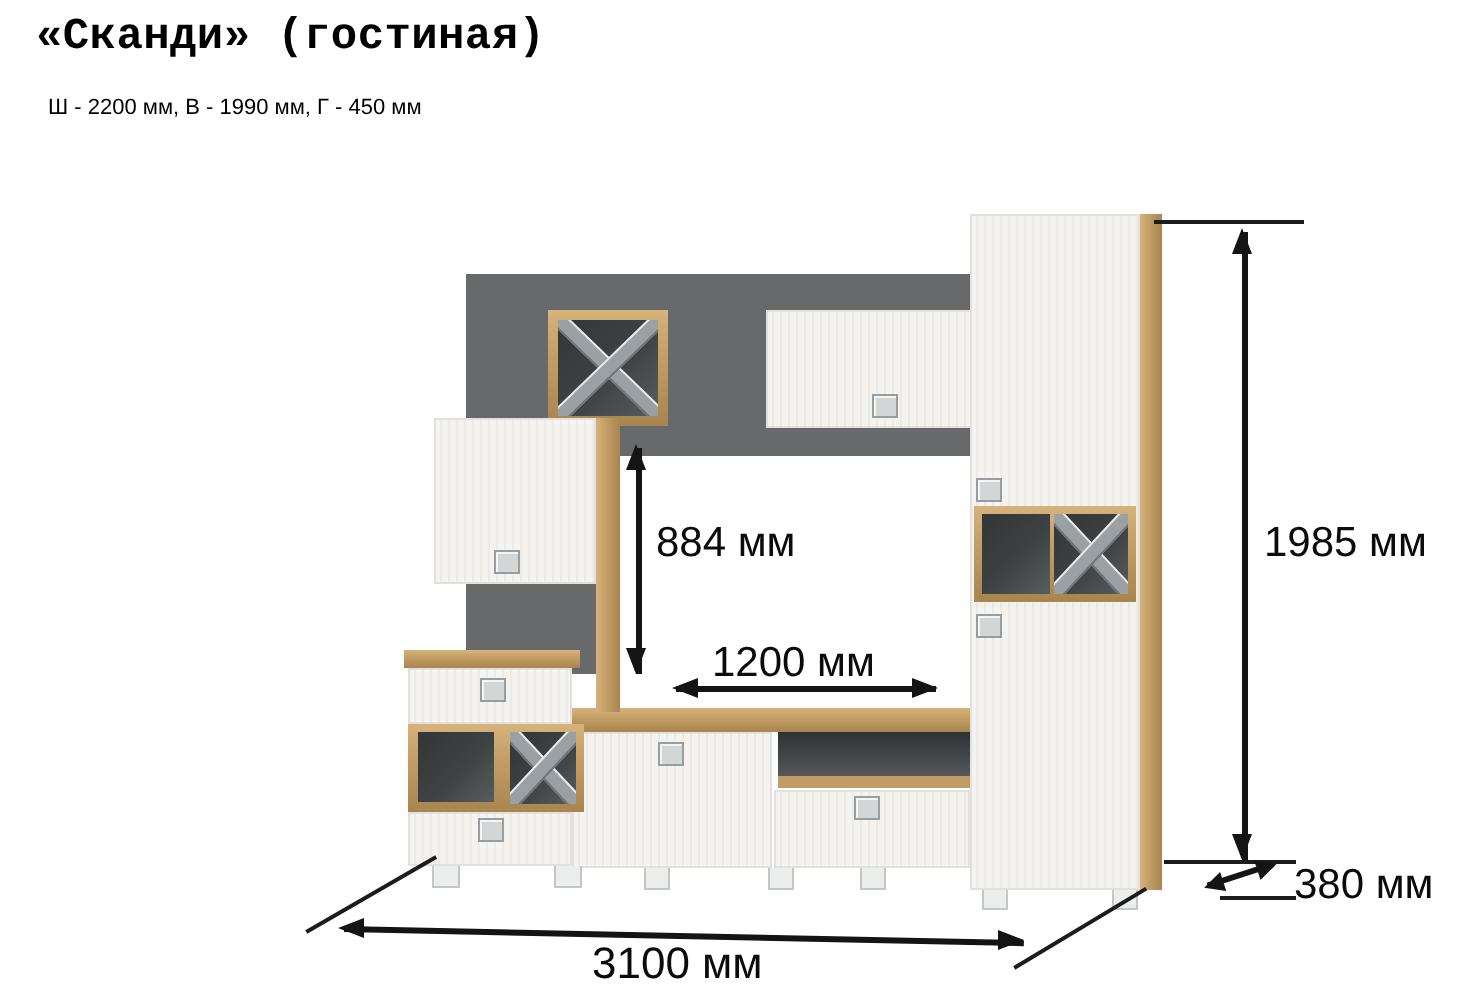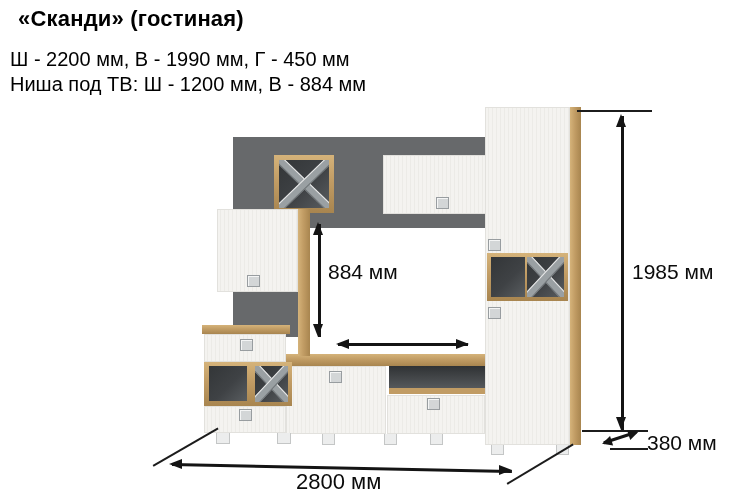--- a/index.html
+++ b/index.html
@@ -4,22 +4,22 @@
 <style>
   :root{
     --wood:#c19c64; --wood-dark:#a8854f; --front-white:#f4f3f0;
     --back-panel:#67696b; --interior-dark:#3f4245; --line-color:#141414;
     --handle-fill:#d3d6d7;
   }
   html,body{margin:0;padding:0;background:#fff;}
   .page{position:relative;width:740px;height:499px;background:#ffffff;overflow:hidden;
         font-family:"Liberation Sans",sans-serif;color:#000;}
   .p{position:absolute;}
-  .title{left:18px;top:6px;font-size:22px;font-weight:bold;letter-spacing:.2px;}
-  .spec{left:10px;font-size:20px;}
+  .title{left:18px;top:6px;font-size:22px;font-weight:bold;letter-spacing:.2px;font-family:Liberation Mono, monospace;}
+  .spec{left:24px;font-size:11px;}
   .panel{background:var(--back-panel);}
   .wood{background:linear-gradient(180deg,#d5b37a 0%,var(--wood) 45%,var(--wood-dark) 100%);}
   .woodv{background:linear-gradient(90deg,#d5b37a 0%,var(--wood) 45%,var(--wood-dark) 100%);}
   .front{background:repeating-linear-gradient(90deg,var(--front-white) 0px,var(--front-white) 3px,#ecebe7 3px,#ecebe7 4px);
          box-shadow:inset 0 0 0 1px #e2e1dd;}
   .dark{background:linear-gradient(135deg,#333638 0%,var(--interior-dark) 55%,#595d60 100%);}
   .shelf{background:linear-gradient(180deg,#2f3234,#55585b);border-bottom:6px solid var(--wood);}
   .xcell{overflow:hidden;}
   .strap{display:block;position:absolute;left:-25%;width:150%;height:6px;top:50%;margin-top:-4px;
          background:#9aa0a3;border-top:1px solid #e9e9e9;border-bottom:1px solid #6f7477;}
@@ -40,21 +40,20 @@
   .dim450-arrow::after{content:"";position:absolute;right:-2px;top:-3.5px;width:0;height:0;
     border-top:5px solid transparent;border-bottom:5px solid transparent;border-left:10px solid var(--line-color);}
 </style>
 </head>
 <body>
 
 <div class="page">
 
   <div class="p title">«Сканди» (гостиная)</div>
   <div class="p spec" style="top:48px">Ш - 2200 мм, В - 1990 мм, Г - 450 мм</div>
-  <div class="p spec" style="top:73px">Ниша под ТВ: Ш - 1200 мм, В - 884 мм</div>
 
   <div class="p" style="left:0;top:4px;width:740px;height:499px">
 
     <div class="p panel" style="left:233px;top:133px;width:254px;height:91px"></div>
     <div class="p panel" style="left:233px;top:222px;width:77px;height:111px"></div>
 
     <div class="p wood" style="left:283px;top:350px;width:210px;height:12px"></div>
     <div class="p front" style="left:286px;top:362px;width:100px;height:68px"></div>
     <div class="p shelf" style="left:389px;top:362px;width:96px;height:22px"></div>
     <div class="p front" style="left:387px;top:391px;width:98px;height:39px"></div>
@@ -108,33 +107,34 @@
     <div class="p foot" style="left:556px;top:441px;width:11px;height:9px"></div>
 
     <div class="p dline" style="left:318px;top:220px;width:3px;height:113px"></div>
     <i class="p tri tri-up" style="left:313px;top:218px"></i>
     <i class="p tri tri-down" style="left:313px;top:320px"></i>
     <div class="p dim-label" style="left:328px;top:256px">884 мм</div>
 
     <div class="p dline" style="left:338px;top:339px;width:130px;height:3px"></div>
     <i class="p tri tri-left" style="left:336px;top:335px"></i>
     <i class="p tri tri-right" style="left:456px;top:335px"></i>
+    <div class="p dim-label" style="left:356px;top:316px">1200 мм</div>
 
     <div class="p ext" style="left:577px;top:106px;width:75px"></div>
     <div class="p ext" style="left:582px;top:426px;width:66px"></div>
     <div class="p dline" style="left:621px;top:112px;width:3px;height:314px"></div>
     <i class="p tri tri-up" style="left:616px;top:110px"></i>
     <i class="p tri tri-down" style="left:616px;top:413px"></i>
     <div class="p dim-label" style="left:632px;top:256px">1985 мм</div>
 
     <div class="p ext" style="left:610px;top:444px;width:38px"></div>
     <div class="p ext" style="left:507px;top:479px;width:77px;transform:rotate(-31deg)"></div>
     <div class="p dim450-arrow" style="left:603px;top:432px"></div>
     <div class="p dim-label" style="left:647px;top:427px">380 мм</div>
 
     <div class="p ext" style="left:153px;top:461px;width:75px;transform:rotate(-30deg)"></div>
     <div class="p dline" style="left:172px;top:459px;width:340px;height:3px;transform:rotate(1.2deg);transform-origin:left center"></div>
     <i class="p tri tri-left" style="left:169px;top:455px"></i>
     <i class="p tri tri-right" style="left:499px;top:461px"></i>
-    <div class="p dim-label" style="left:296px;top:465px;font-size:22px">2800 мм</div>
+    <div class="p dim-label" style="left:296px;top:465px;font-size:22px">3100 мм</div>
 
   </div>
 </div>
 
 </body></html>

